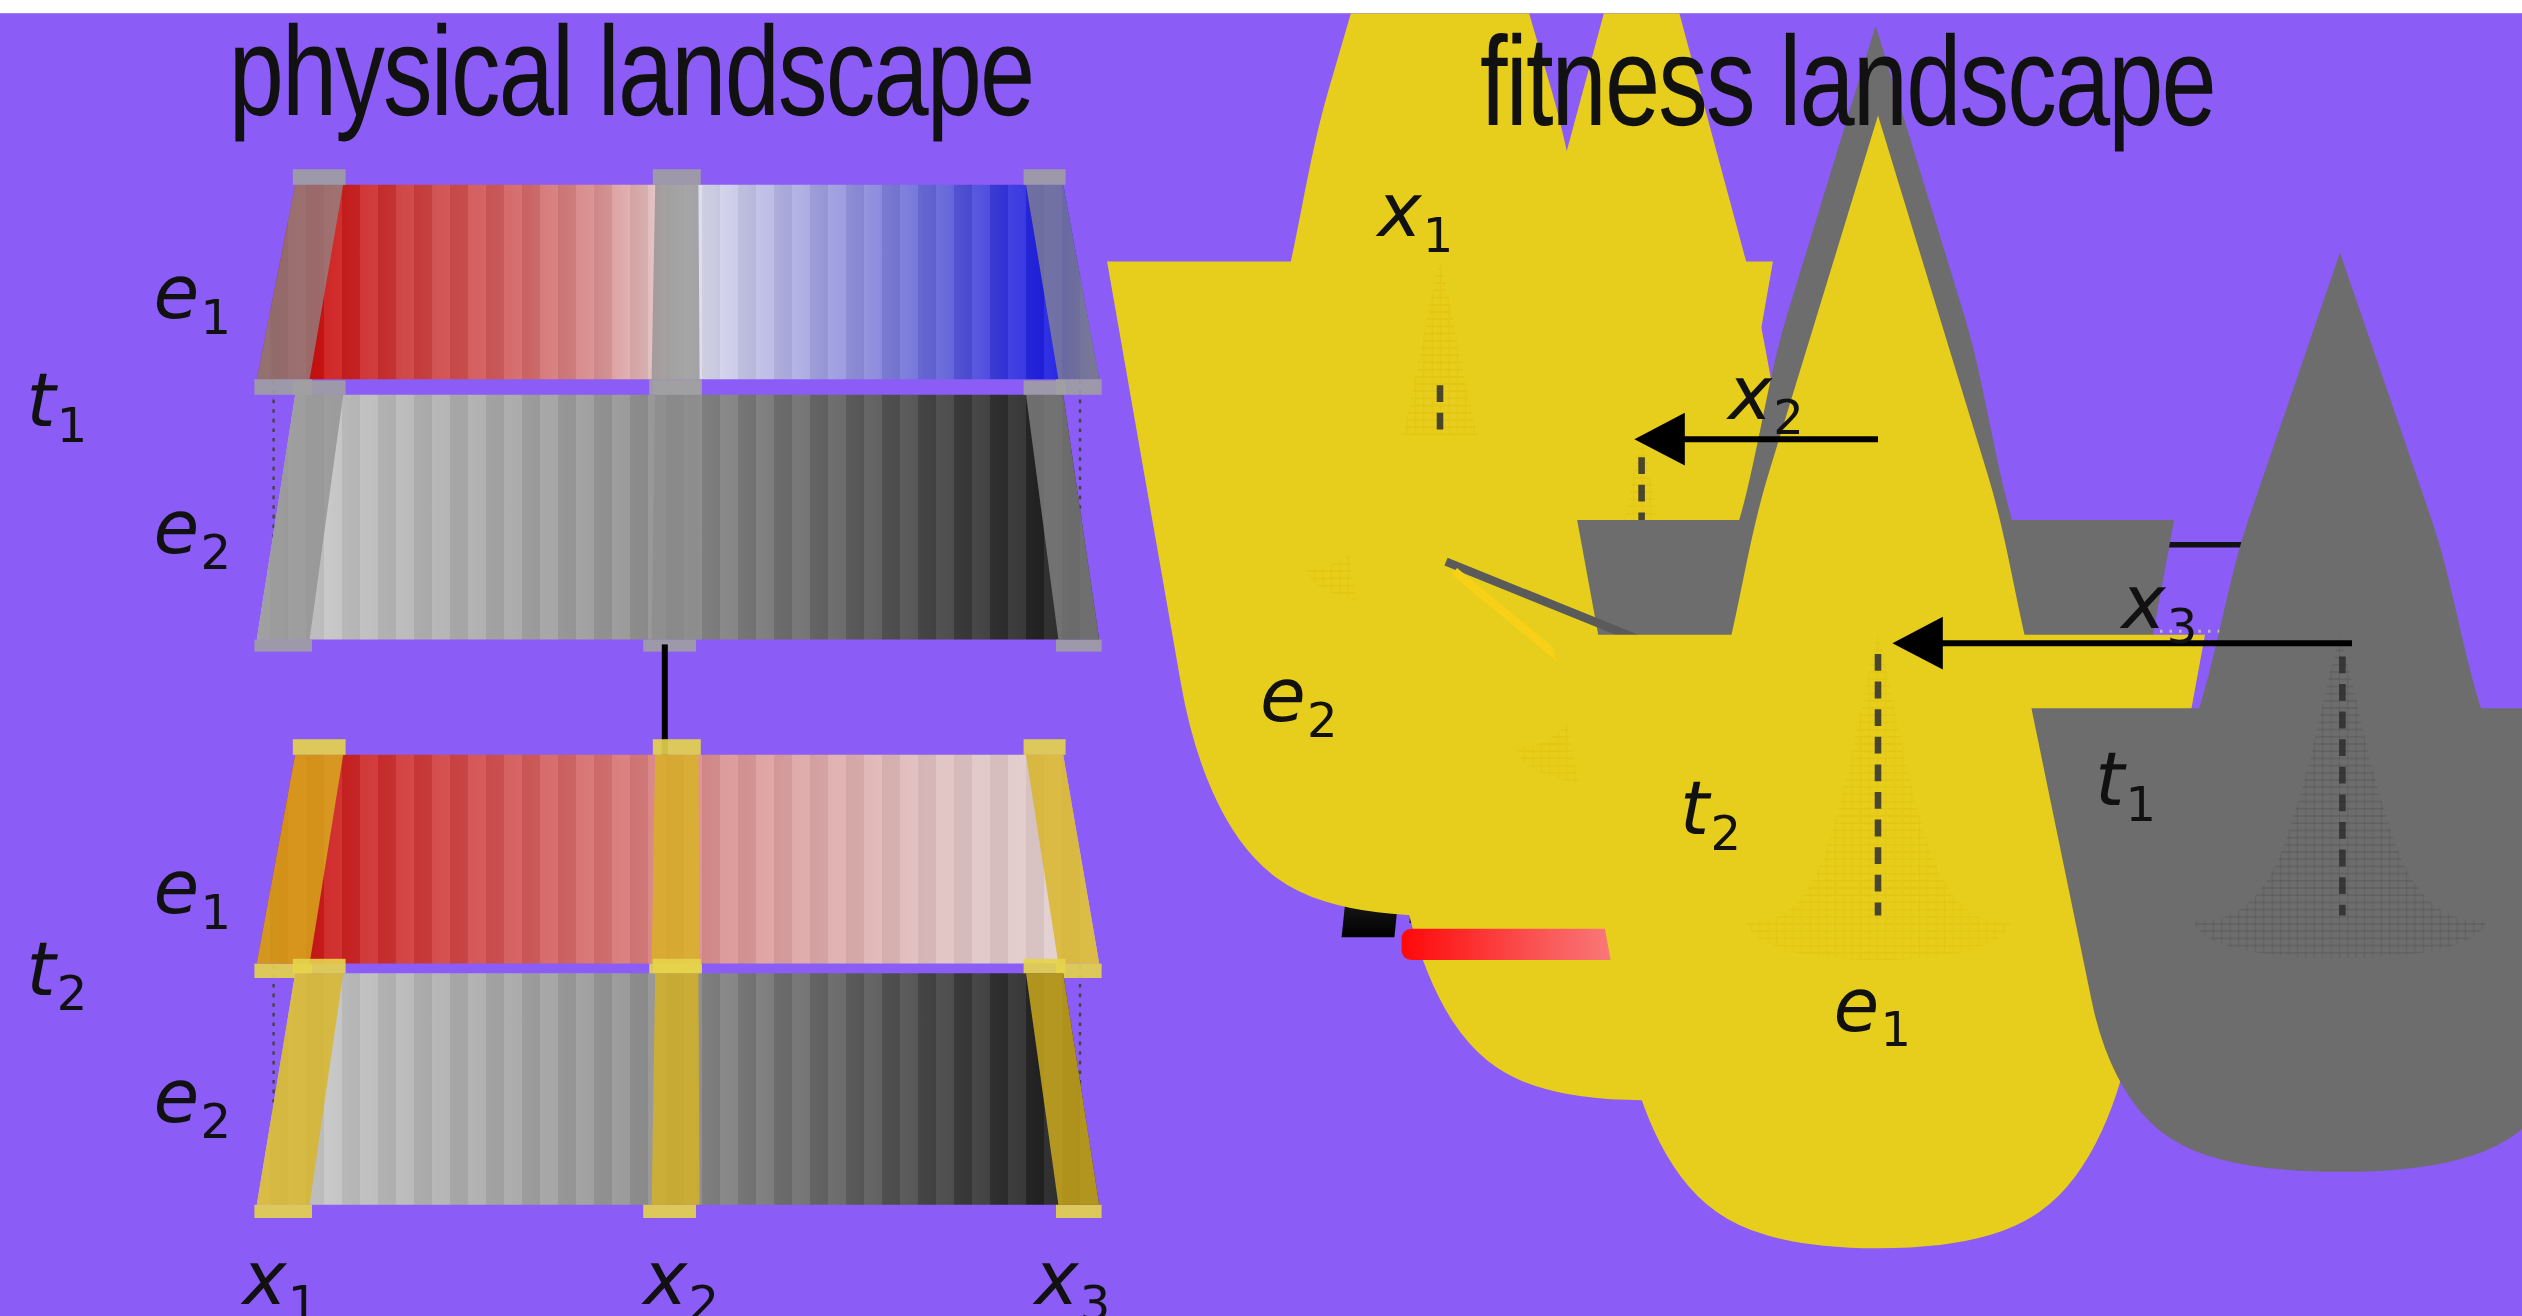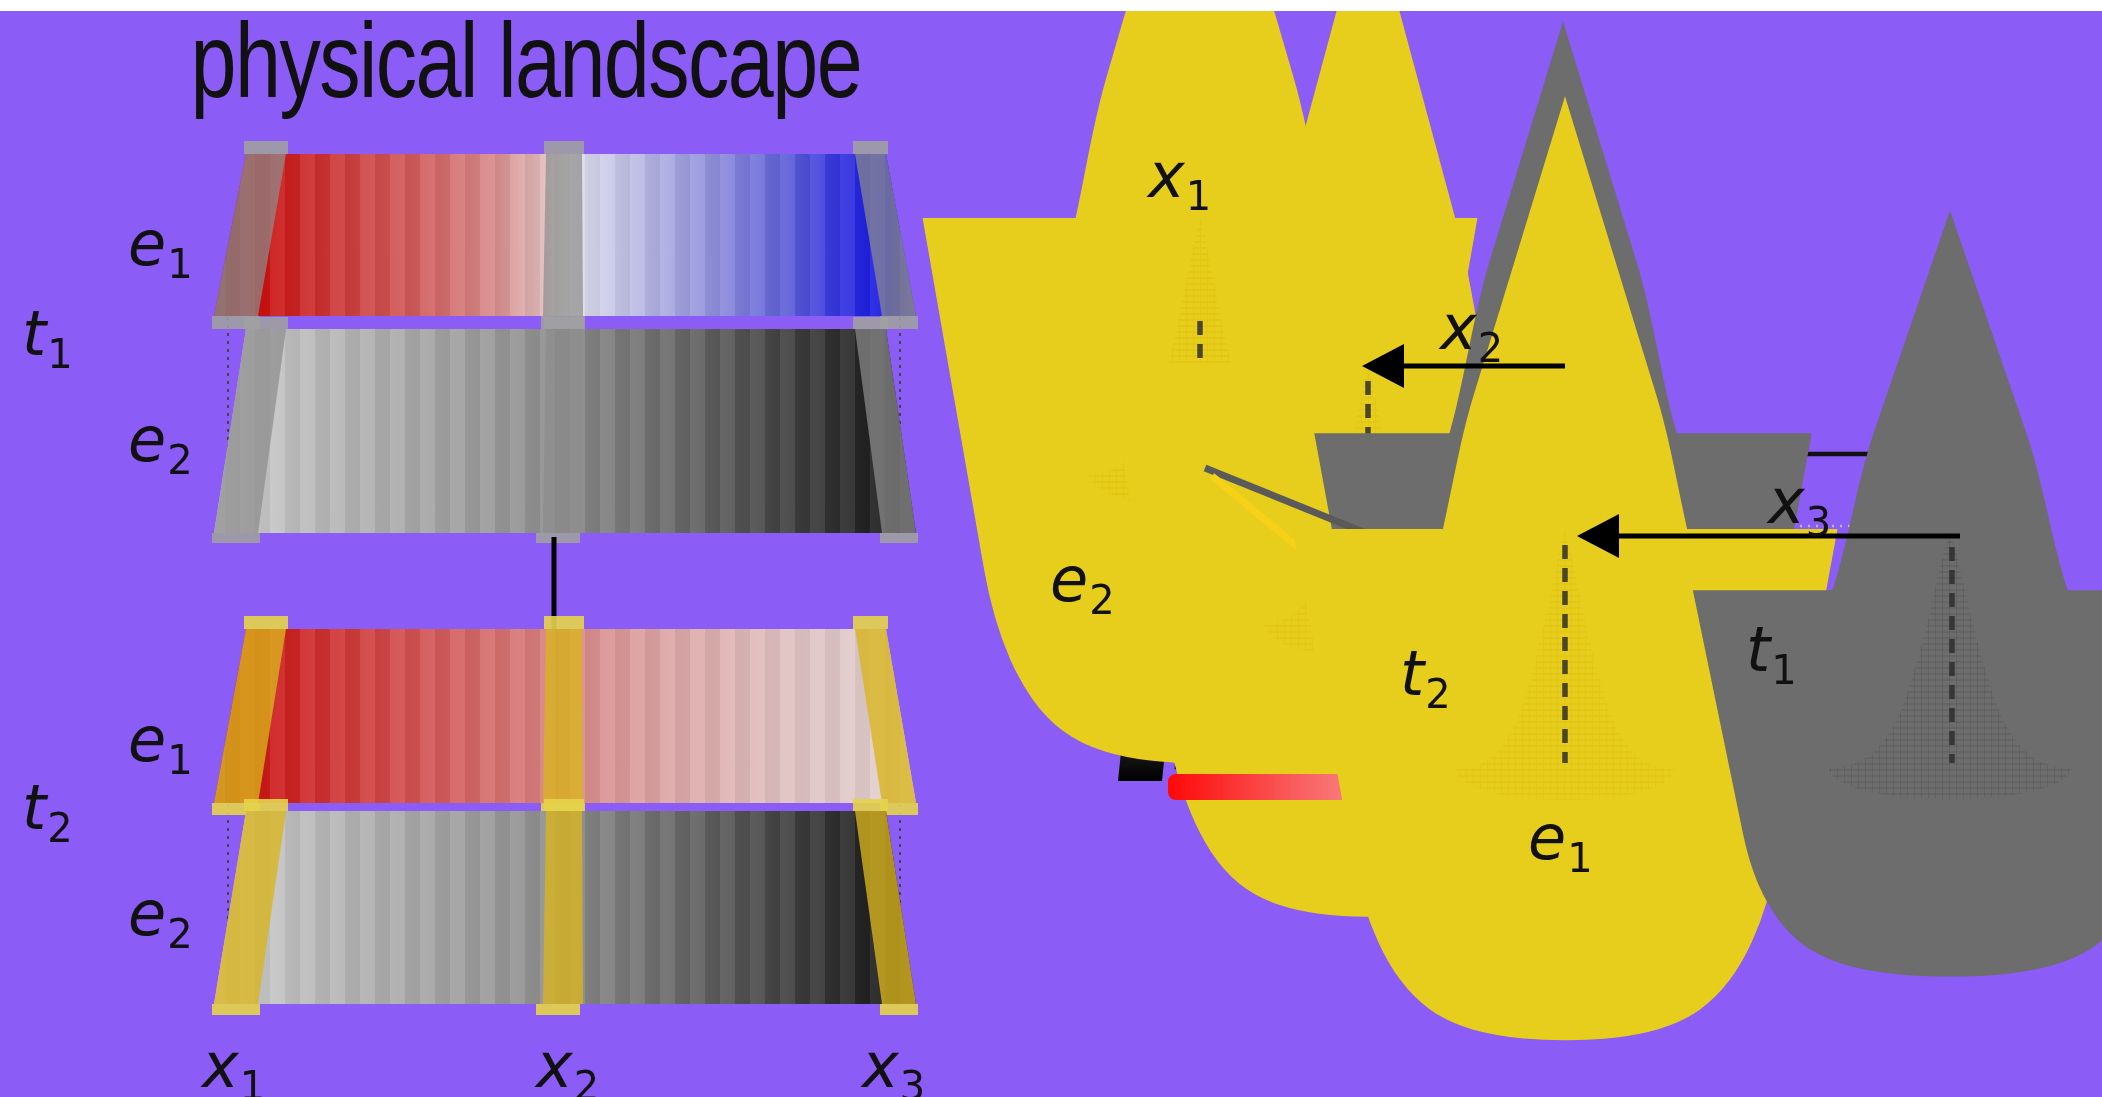--- a/index.html
+++ b/index.html
@@ -275,20 +275,23 @@
     <g>
       <line x1="1960" y1="525" x2="1615" y2="525" stroke="#000" stroke-width="5"></line>
       <polygon points="1577,525 1619,503 1619,547" fill="#000"></polygon>
     </g>
   </g>
 </svg>
 
 <div class="title" style="left:0;top:-6px;width:1051px;">
   <span class="squeeze">physical landscape</span>
 </div>
+<div class="title" style="left:1090px;top:2px;width:900px;">
+  <span class="squeeze">fitness landscape</span>
+</div>
 
 <div class="mlabel" style="left:128px;top:202px;">
   <span>e</span><span class="sub">1</span>
 </div>
 <div class="mlabel" style="left:22px;top:292px;">
   <span>t</span><span class="sub">1</span>
 </div>
 <div class="mlabel" style="left:128px;top:398px;">
   <span>e</span><span class="sub">2</span>
 </div>

